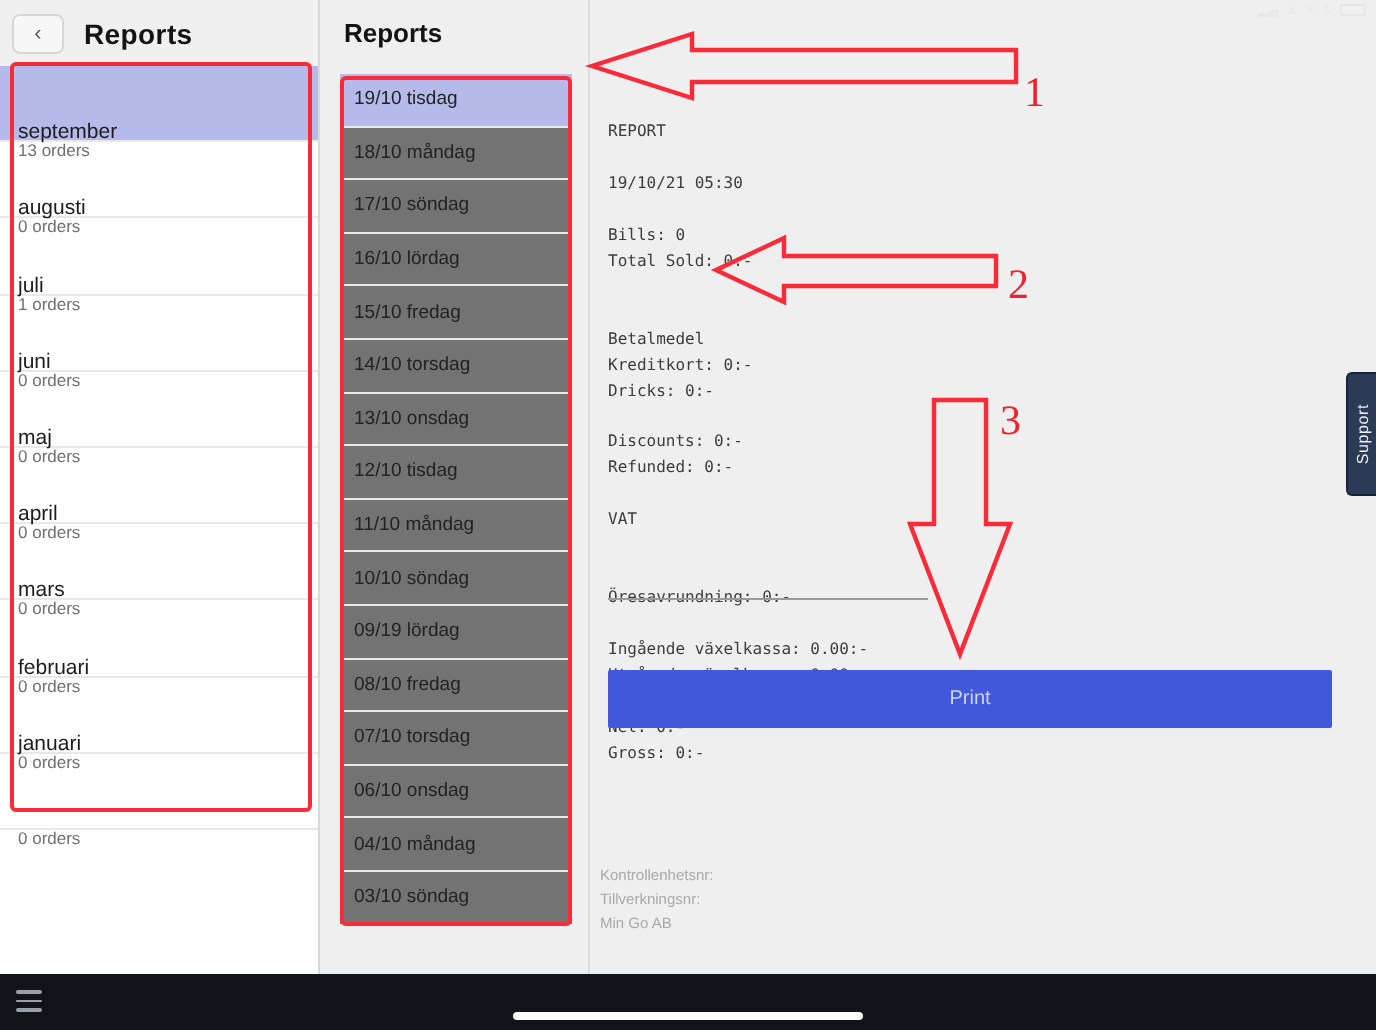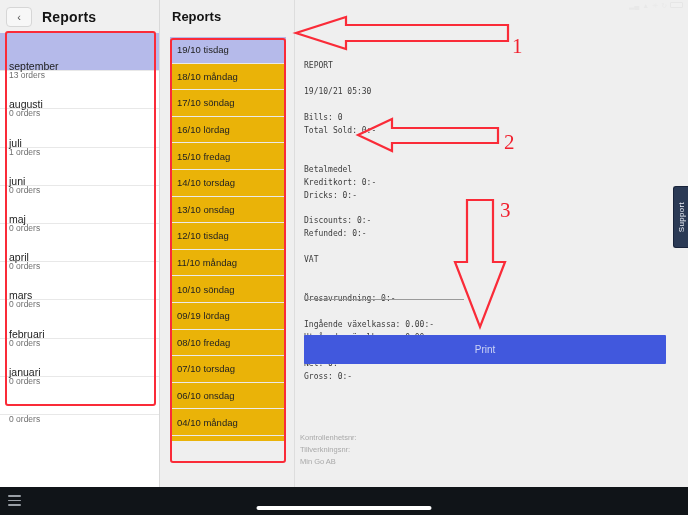--- a/index.html
+++ b/index.html
@@ -75,24 +75,24 @@
     background: #efefef;
     border-right: 1px solid #dddddd;
   }
   .mid-header {
     height: 33px; display: flex; align-items: center;
     padding-left: 12px; background: #efefef;
   }
   .mid-title { font-size: 13px; font-weight: bold; color: #131313; }
   .day-list {
     position: absolute; top: 37px; left: 10px;
-    width: 116px; height: 404px; overflow: hidden;
+    width: 116px; height: 450px; overflow: hidden;
   }
   .day-item {
-    height: 26.6px; background: #eab308;
+    height: 26.6px; background: #737373;
     border-bottom: 1px solid #eaeaea;
     display: flex; align-items: center;
     padding-left: 7px; cursor: pointer;
   }
   .day-item.selected { background: #b5baea; }
   .day-label { font-size: 9.5px; color: #222; }
 
   
   .right-panel {
     position: absolute; left: 296px; top: 0;

